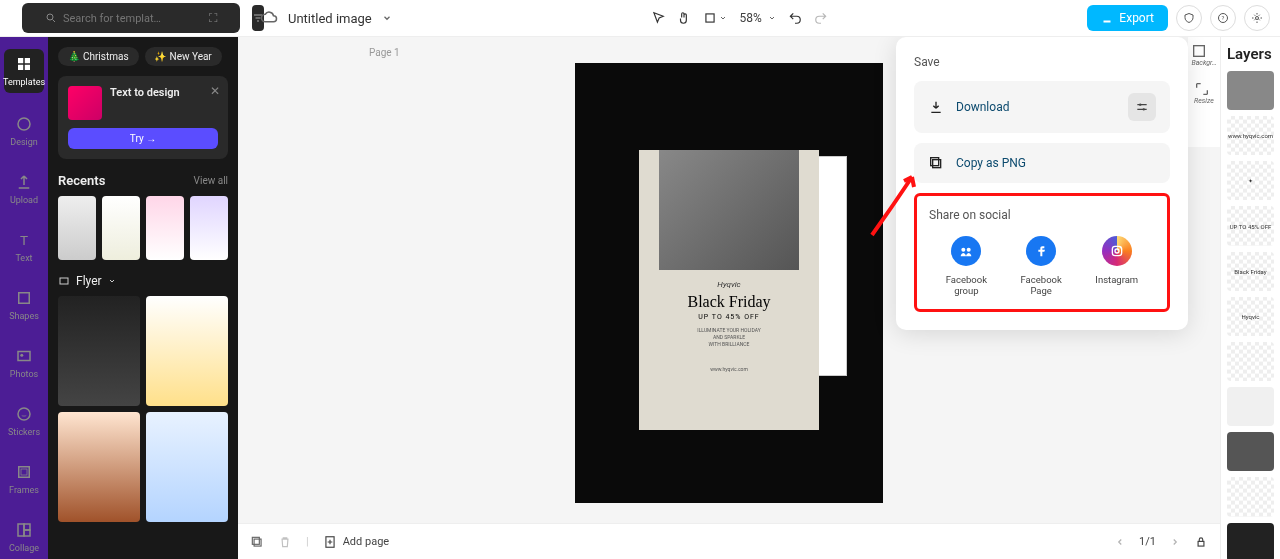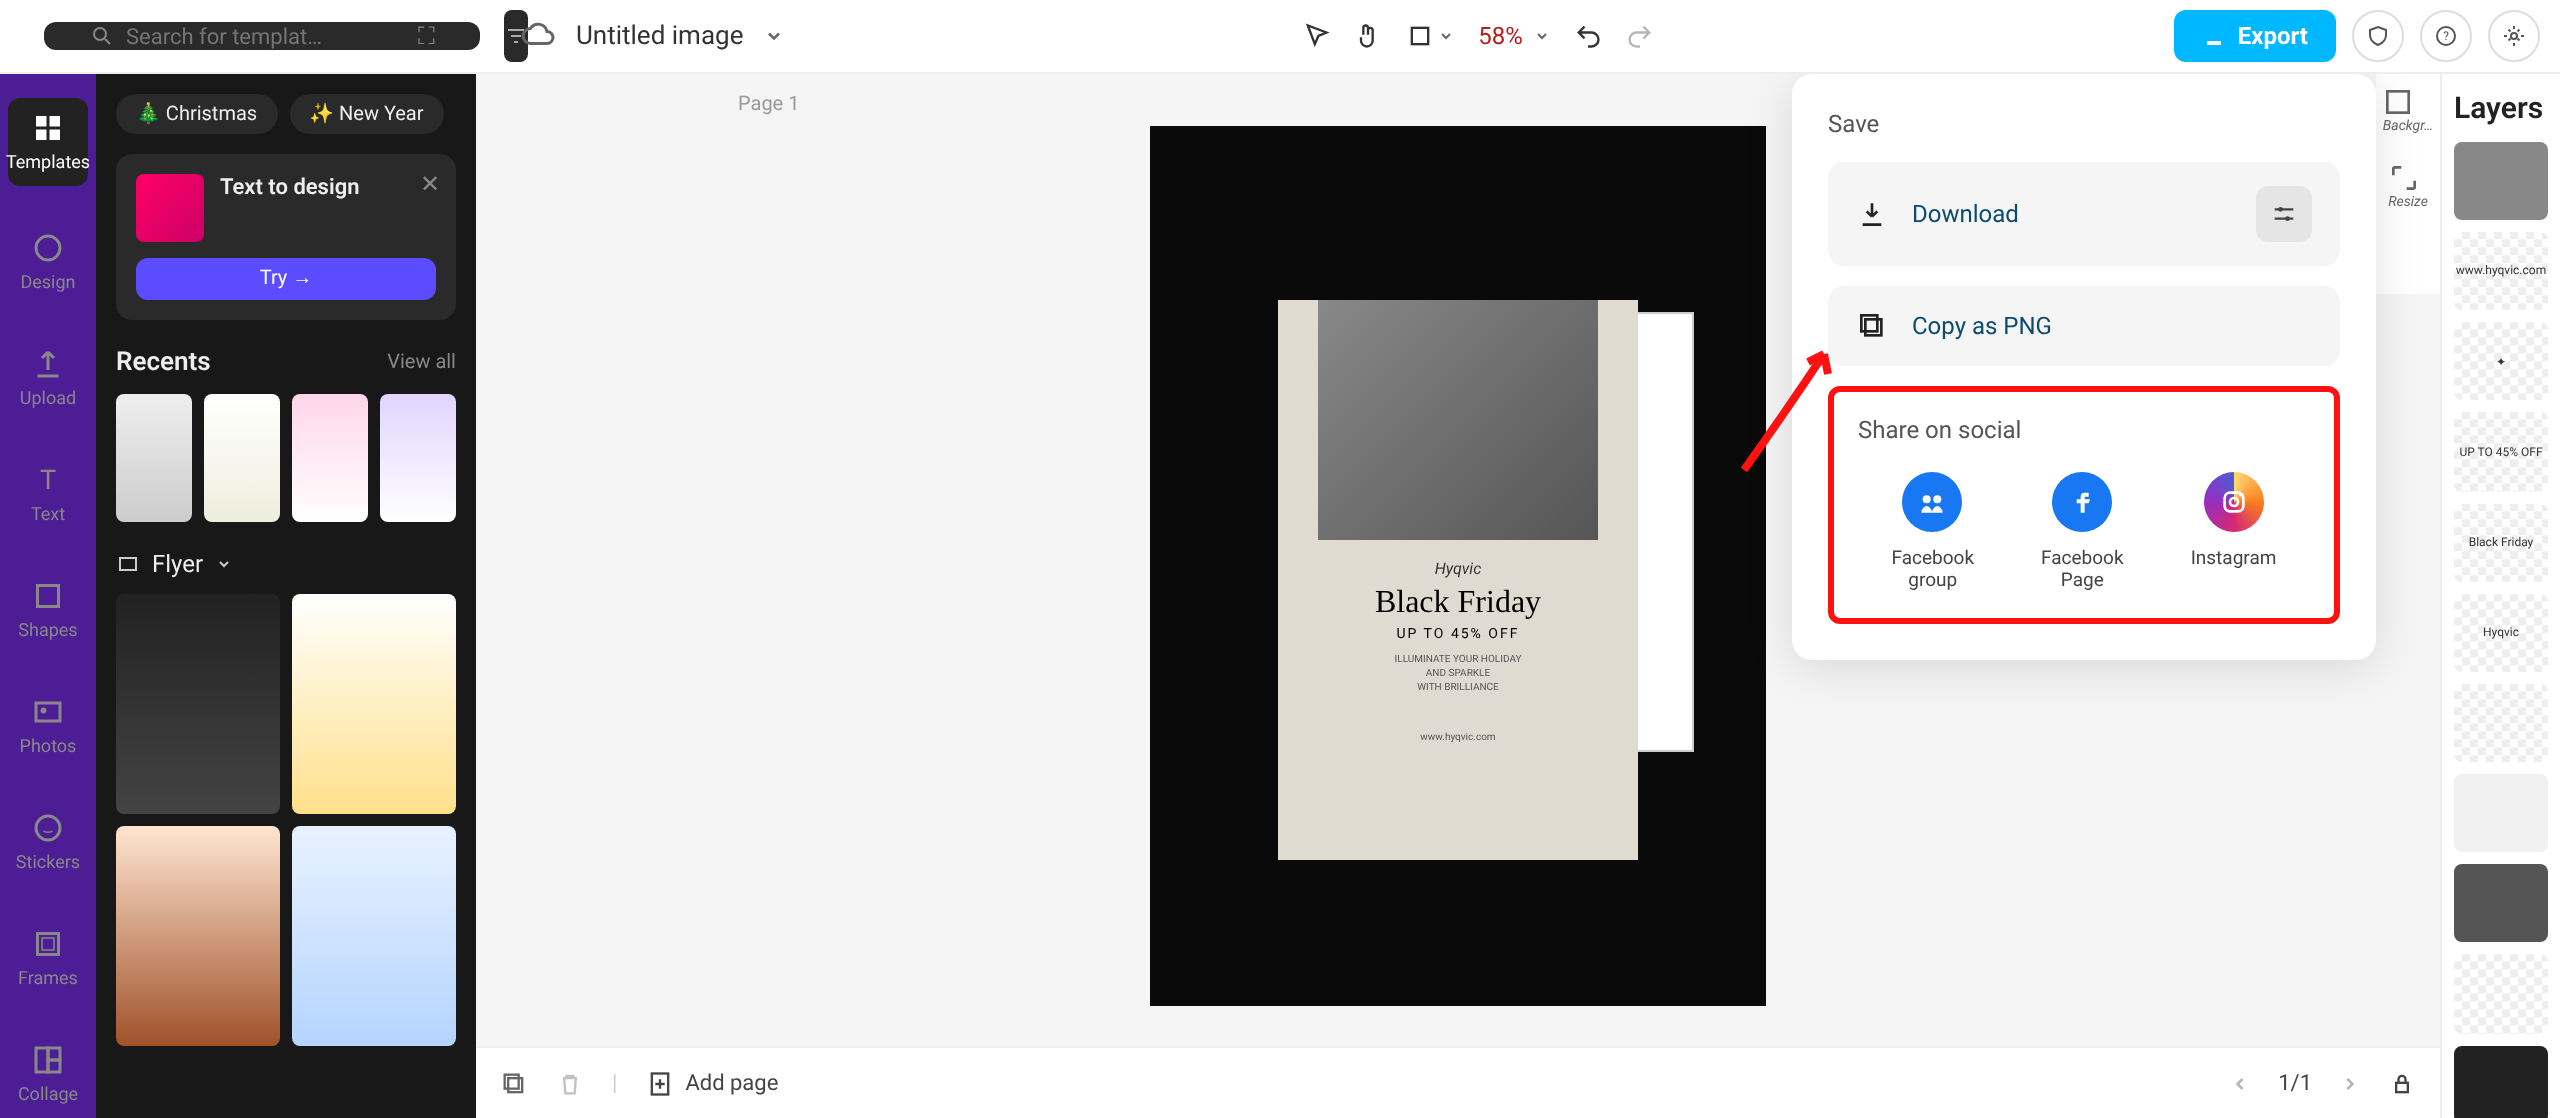--- a/index.html
+++ b/index.html
@@ -1,28 +1,28 @@
 <!DOCTYPE html>
 <html><head>
 <meta charset="utf-8">
 <style>
 * { margin: 0; padding: 0; box-sizing: border-box; font-family: -apple-system, BlinkMacSystemFont, "Segoe UI", Roboto, sans-serif; }
 body { background: #0f0f0f; width: 1280px; height: 559px; overflow: hidden; display: flex; flex-direction: column; }
 .topbar { height: 37px; background: #fff; display: flex; align-items: center; padding: 0 10px; gap: 12px; border-bottom: 1px solid #eee; }
 .topbar-left { display: flex; align-items: center; gap: 12px; width: 238px; }
 .logo { width: 24px; height: 24px; }
-.search-wrap { flex: 1; background: #2a2a2a; border-radius: 6px; display: flex; align-items: center; padding: 0 23px; height: 14px; gap: 6px; }
+.search-wrap { flex: 1; background: #2a2a2a; border-radius: 6px; display: flex; align-items: center; padding: 0 23px; height: 30px; gap: 6px; }
 .search-wrap input { flex: 1; background: transparent; border: none; color: #aaa; font-size: 11px; outline: none; }
 .icon-btn { width: 26px; height: 26px; display: flex; align-items: center; justify-content: center; border-radius: 4px; cursor: pointer; }
 .icon-btn.dark { background: #2a2a2a; }
 .title-area { display: flex; align-items: center; gap: 10px; color: #333; font-size: 13px; }
-.topbar-center { flex: 1; display: flex; align-items: center; justify-content: center; gap: 12px; color: #b91c1c; font-size: 12px; }
+.topbar-center { flex: 1; display: flex; align-items: center; justify-content: center; gap: 12px; color: #404040; font-size: 12px; }
 .zoom { display: flex; align-items: center; gap: 6px; }
 .topbar-right { display: flex; align-items: center; gap: 8px; }
-.export-btn { background: #00b8ff; color: #fff; border-radius: 6px; padding: 6px 14px; display: flex; align-items: center; gap: 6px; font-size: 12px; cursor: pointer; font-weight: bold; }
+.export-btn { background: #00b8ff; color: #fff; border-radius: 6px; padding: 6px 14px; display: flex; align-items: center; gap: 6px; font-size: 12px; cursor: pointer; }
 .round-btn { width: 26px; height: 26px; border: 1px solid #ddd; border-radius: 50%; display: flex; align-items: center; justify-content: center; }
 
 .main { flex: 1; display: flex; overflow: hidden; }
 .sidebar-nav { width: 48px; background: #4c1d95; display: flex; flex-direction: column; align-items: center; padding-top: 12px; gap: 18px; }
 .nav-item { display: flex; flex-direction: column; align-items: center; gap: 4px; color: #888; font-size: 9px; cursor: pointer; padding: 4px 0; width: 100%; }
 .nav-item.active { color: #fff; background: #222; border-radius: 6px; margin: 0 4px; width: calc(100% - 8px); padding: 6px 0; }
 .nav-item svg { width: 18px; height: 18px; }
 
 .panel { width: 190px; background: #181818; padding: 10px; overflow-y: auto; color: #eee; }
 .chips { display: flex; gap: 6px; margin-bottom: 10px; overflow: hidden; }

